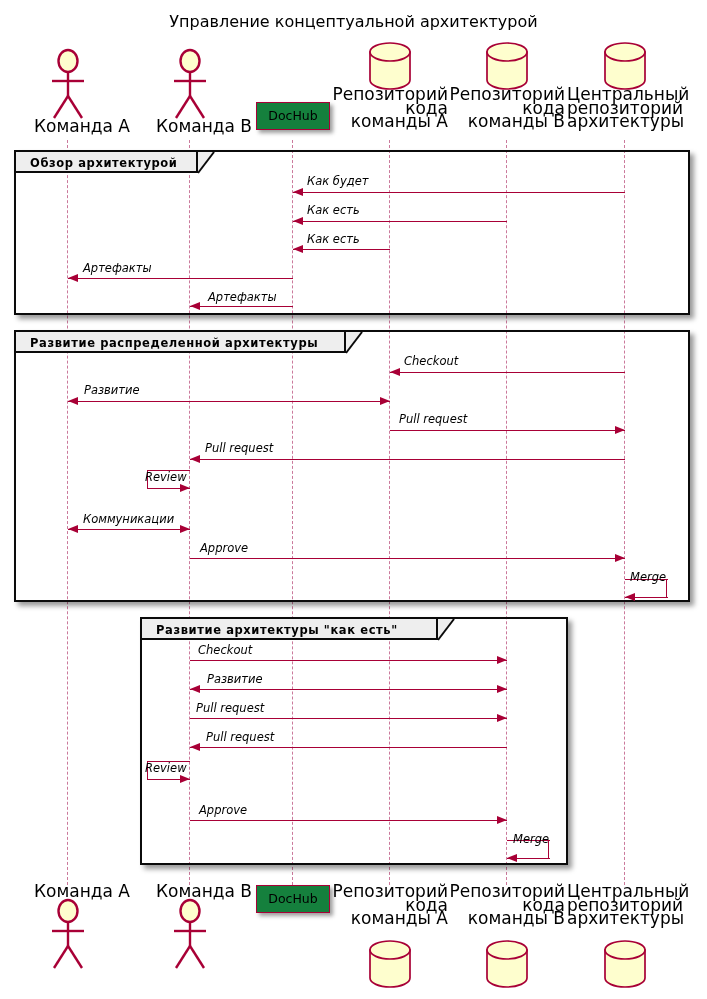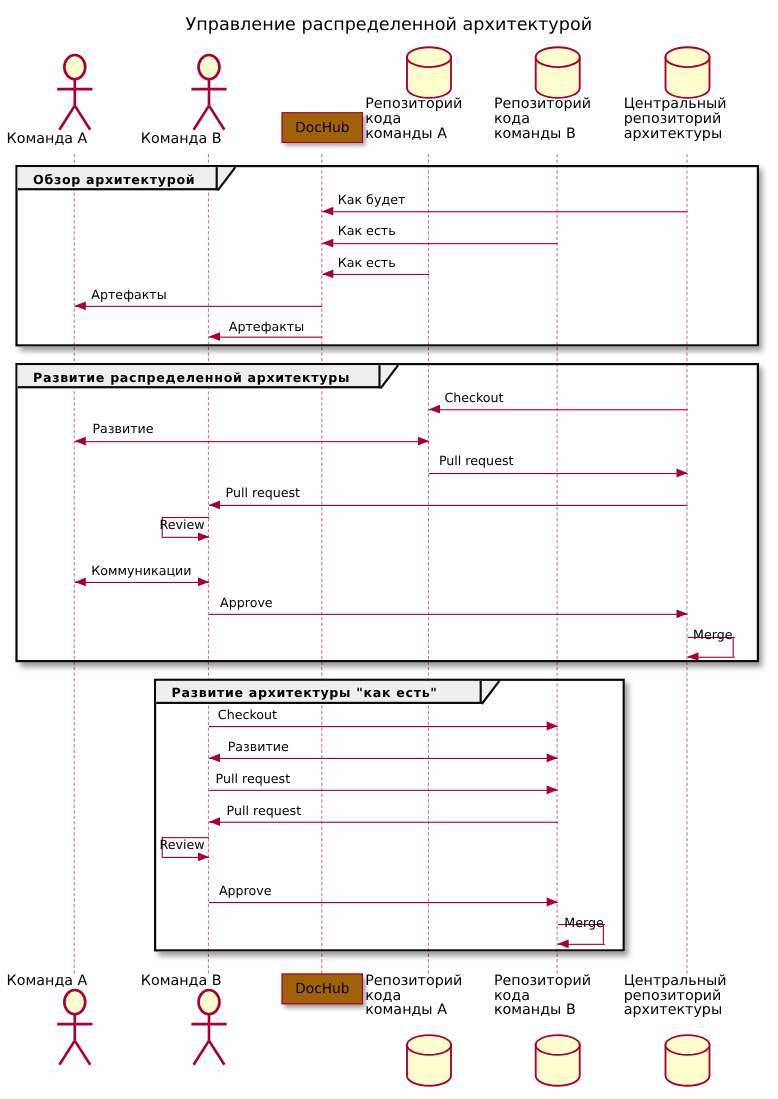--- a/index.html
+++ b/index.html
@@ -18,29 +18,29 @@
   #diagram-title {
     position: absolute;
     top: 12px; left: 0; width: 707px;
     text-align: center;
     font-size: 16px;
     color: #000000;
     font-family: "DejaVu Sans", sans-serif;
   }
   .participant-label {
     position: absolute;
-    text-align: left;
-    font-size: 13px;
+    text-align: right;
+    font-size: 17px;
     line-height: 13.5px;
     color: #000000;
     white-space: pre-line;
   }
   .dochub-box {
     position: absolute;
-    background: #a16207;
+    background: #15803d;
     border: 1.6px solid #A80036;
     box-shadow: 3px 3px 4px rgba(0,0,0,0.38);
     font-size: 12.5px;
     color: #000000;
     text-align: center;
     line-height: 1;
     display: flex;
     align-items: center;
     justify-content: center;
   }
@@ -68,20 +68,21 @@
     font-weight: bold;
     letter-spacing: 0.6px;
     color: #000000;
     white-space: nowrap;
   }
   .msg-label {
     position: absolute;
     font-size: 11.5px;
     color: #000000;
     white-space: nowrap;
+    font-style: italic;
   }
   .msg-line {
     position: absolute;
     height: 0;
     border-top: 1.6px solid #A80036;
   }
   .arrow-head {
     position: absolute;
     width: 0; height: 0;
   }
@@ -95,21 +96,21 @@
     border-bottom: 4.6px solid transparent;
     border-left: 10px solid #A80036;
   }
   svg { display: block; overflow: visible; }
 </style>
 </head>
 <body>
 
 <div id="stage">
 
-  <div id="diagram-title">Управление распределенной архитектурой</div>
+  <div id="diagram-title">Управление концептуальной архитектурой</div>
 
   <div id="layer-lifelines">
       <div class="lifeline" style="left: 67.25px; top: 140px; height: 745px;"></div>
       <div class="lifeline" style="left: 189.25px; top: 140px; height: 745px;"></div>
       <div class="lifeline" style="left: 292.25px; top: 140px; height: 745px;"></div>
       <div class="lifeline" style="left: 389.25px; top: 140px; height: 745px;"></div>
       <div class="lifeline" style="left: 506.25px; top: 140px; height: 745px;"></div>
       <div class="lifeline" style="left: 624.25px; top: 140px; height: 745px;"></div>
     </div>
   <div id="layer-heads">

